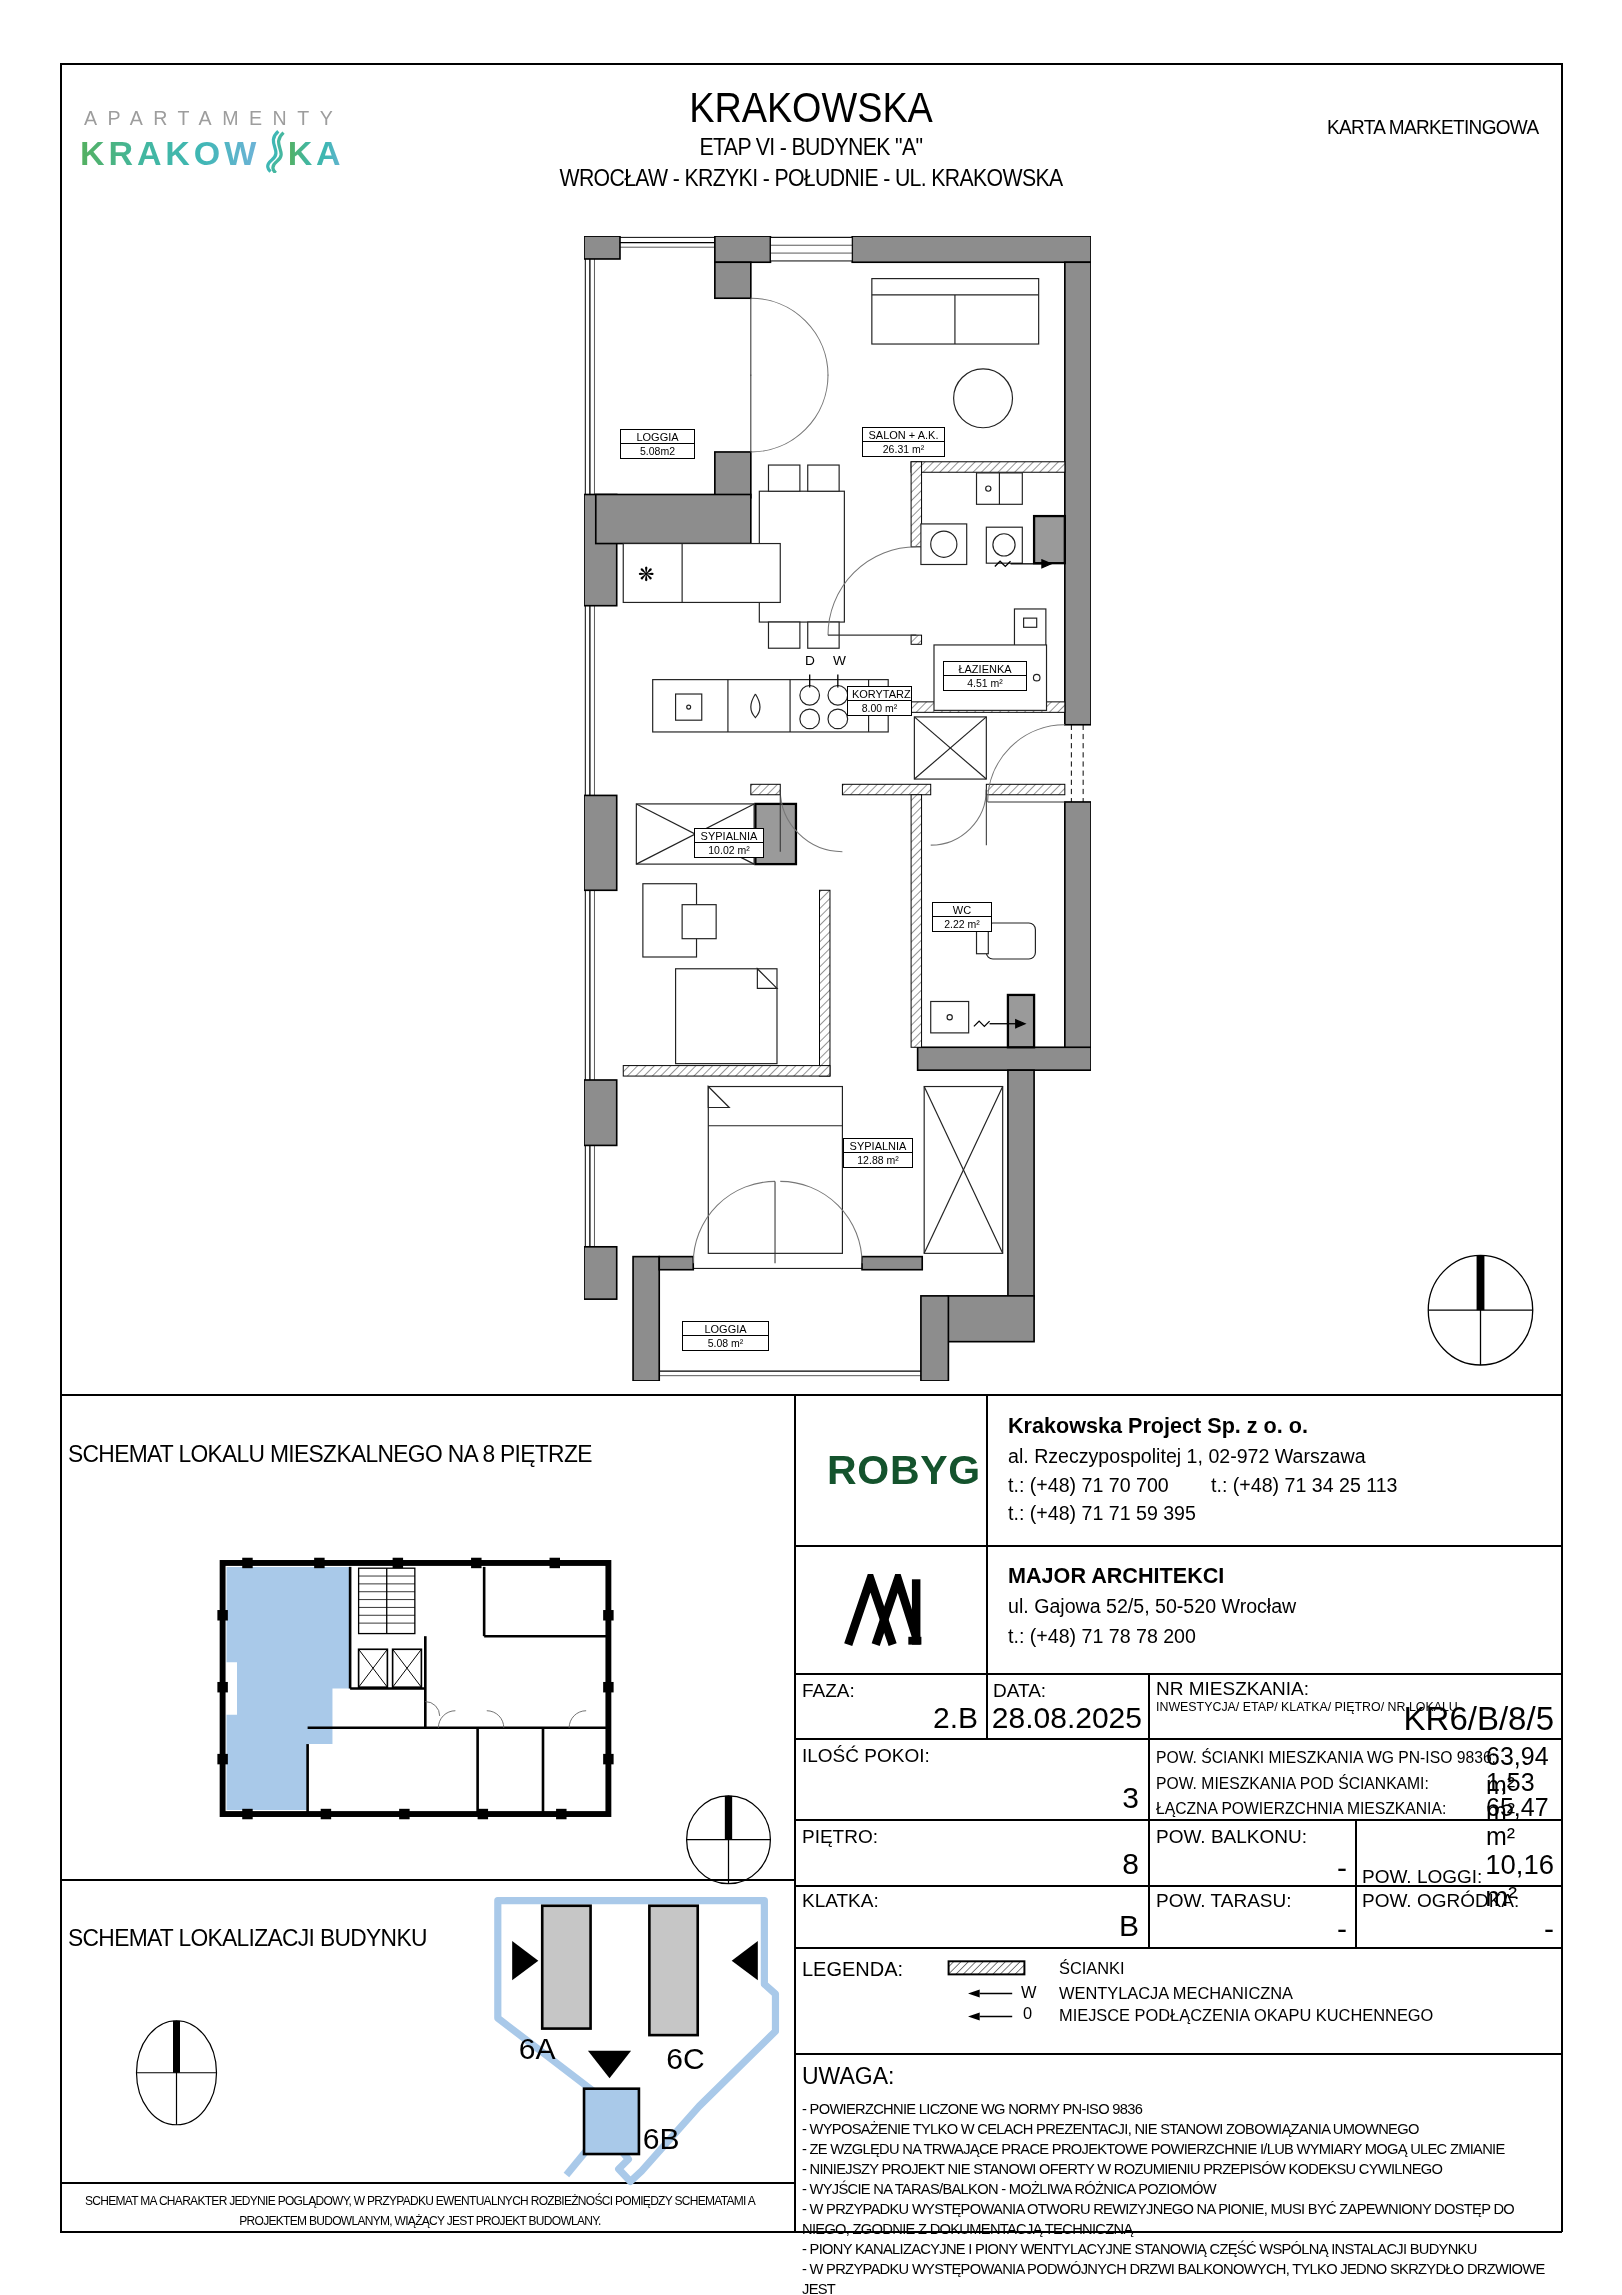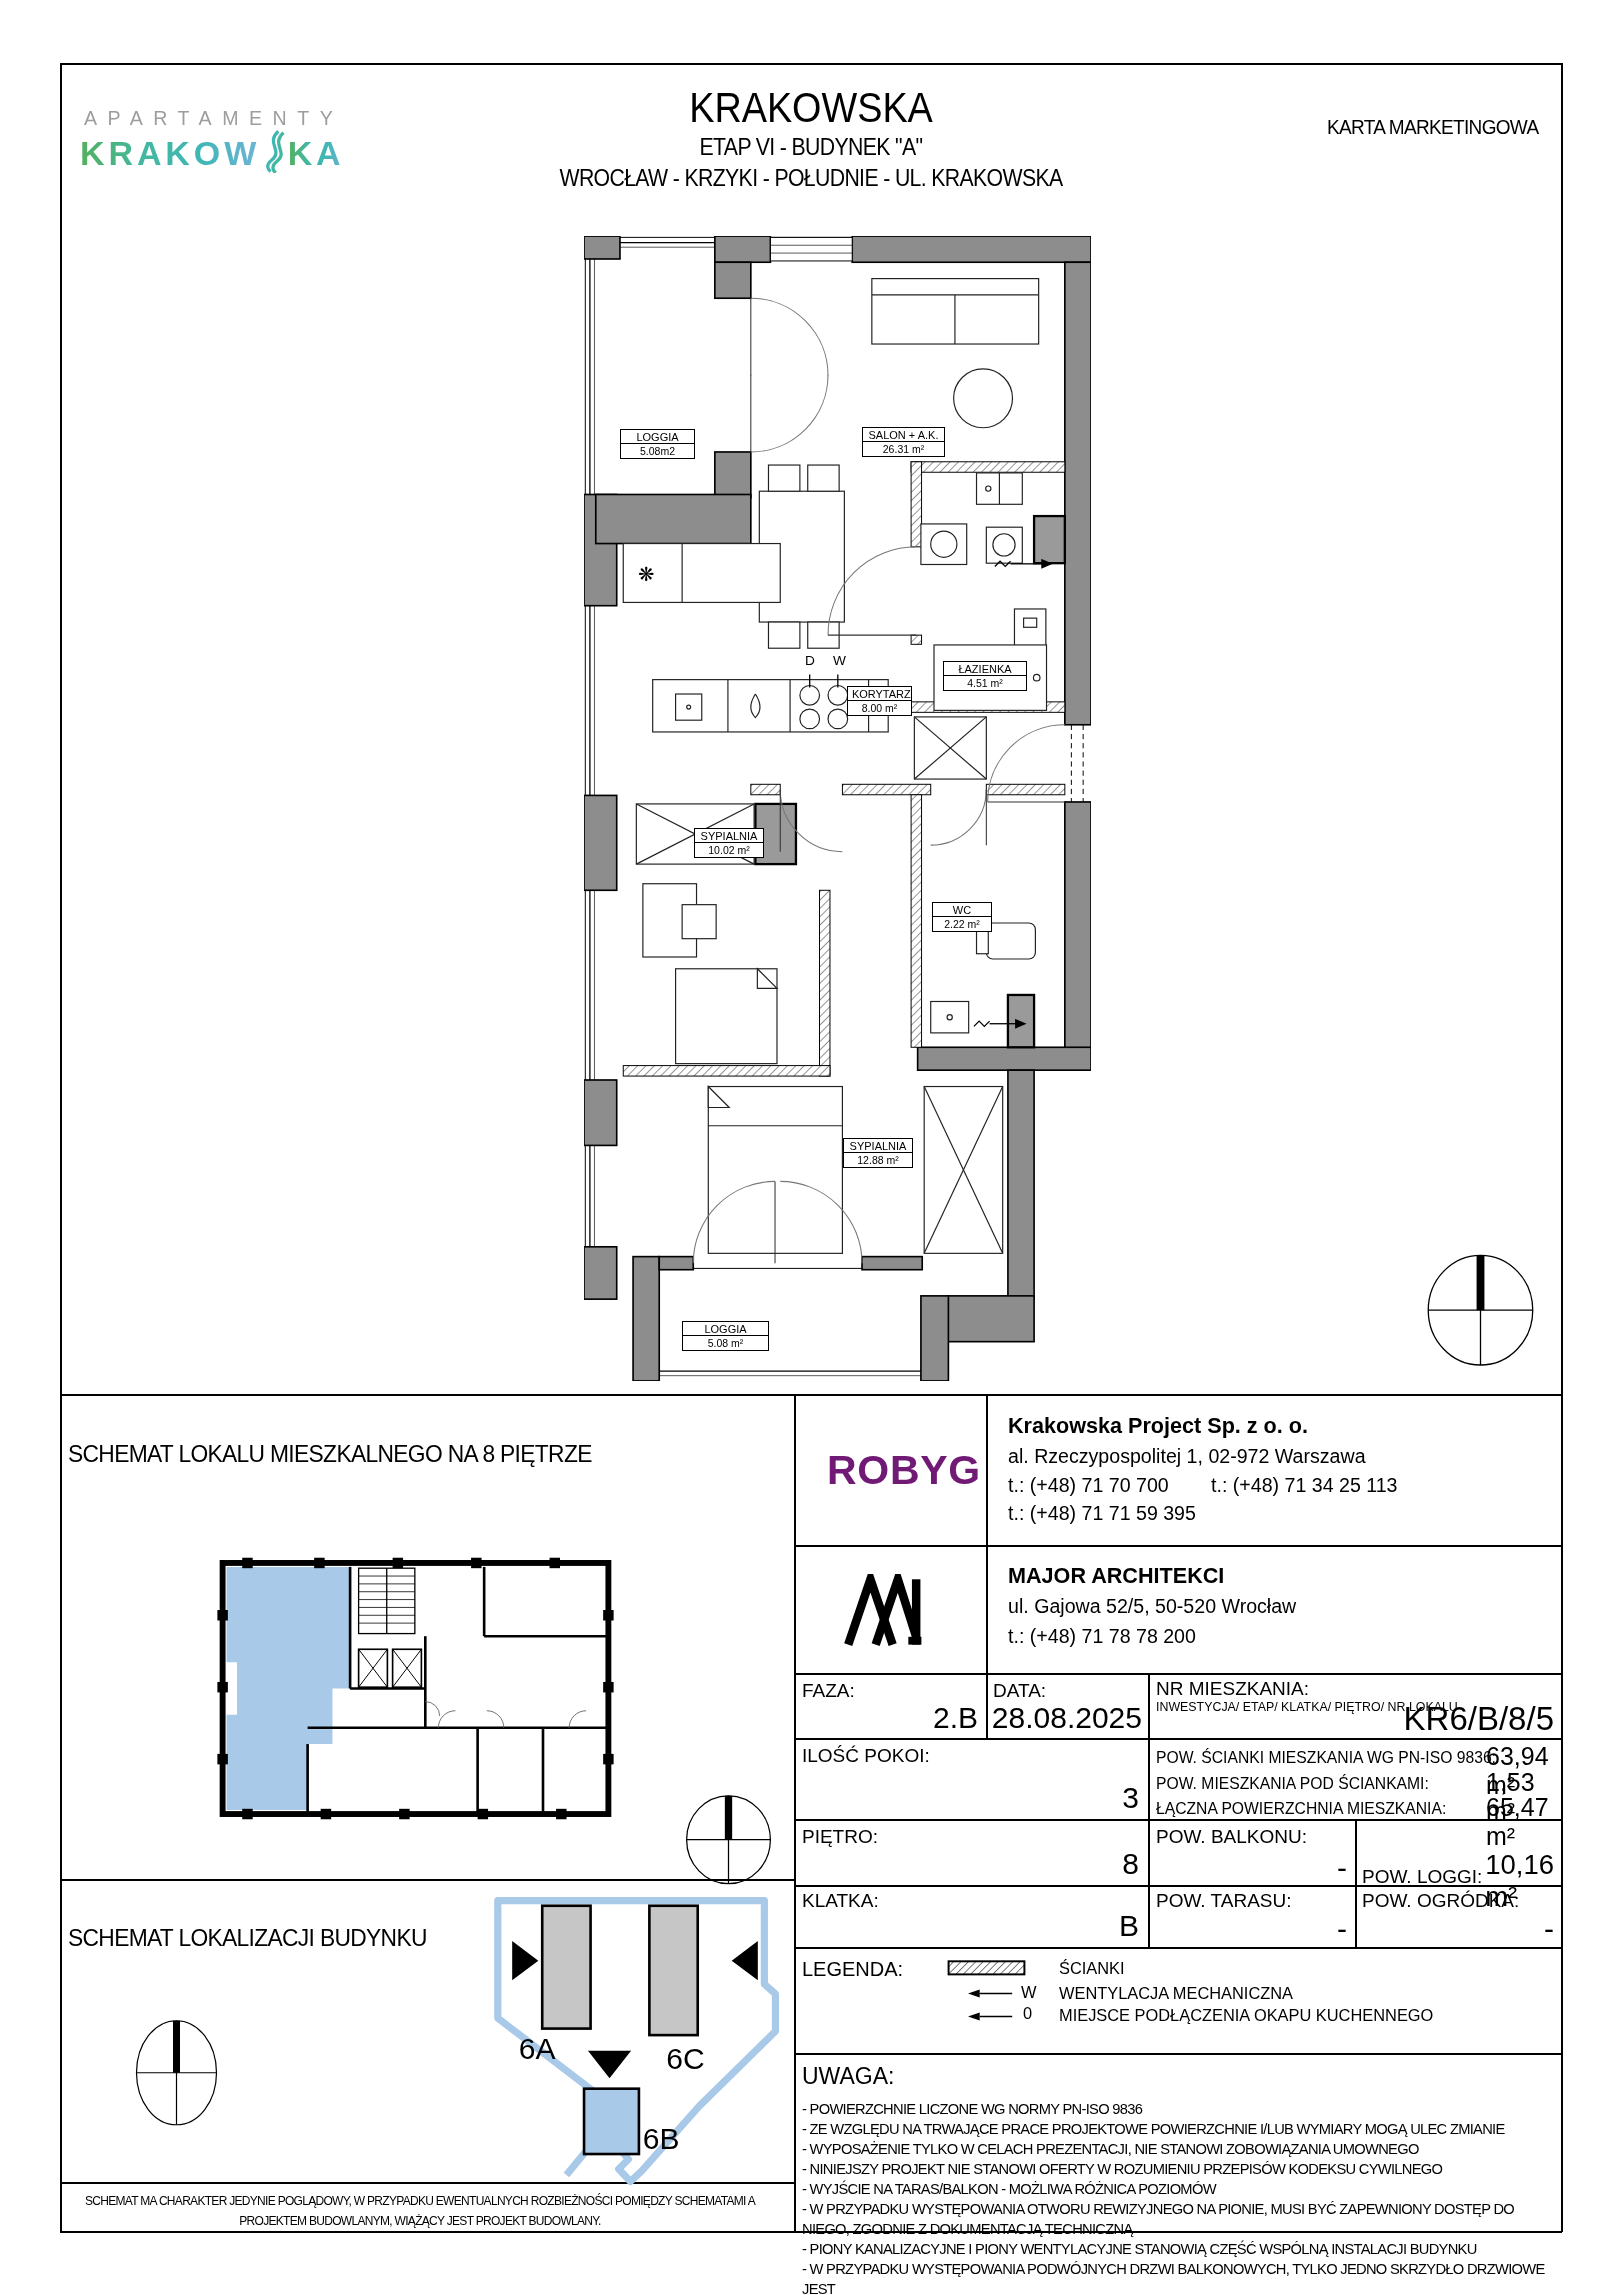--- a/index.html
+++ b/index.html
@@ -25,21 +25,21 @@
   .cell-label{font-size:19px;}
   .cell-sub{font-size:12.4px;}
   .cell-value{font-size:30px;position:absolute;}
   .pow-label{font-size:15.7px;position:absolute;}
   .pow-value{font-size:25px;position:absolute;}
   .section-title{font-size:24px;}
   .uwaga-item{font-size:14.7px;line-height:20px;white-space:pre-line;}
   .legend-label{font-size:16.4px;}
   .contact-bold{font-size:21.6px;font-weight:bold;}
   .contact{font-size:19.6px;}
-  .robyg{font-size:41px;font-weight:bold;color:#701a75;letter-spacing:0.7px;}
+  .robyg{font-size:41px;font-weight:bold;color:#14532d;letter-spacing:0.7px;}
   .disclaimer{position:absolute;font-size:12px;line-height:20px;white-space:normal;text-align:center;}
 </style>
 </head>
 <body>
 
 <div class="page">
 
   <div class="hline" style="left:60px;top:63px;width:1502px;"></div>
   <div class="hline" style="left:60px;top:2231px;width:1502px;"></div>
   <div class="vline" style="left:60px;top:63px;height:2169px;"></div>
@@ -452,22 +452,22 @@
   <svg width="65" height="17" viewBox="0 0 100 26" style="position:absolute;left:968px;top:2008px;">
     <line x1="18" y1="13" x2="68" y2="13" stroke="#000" stroke-width="2.5"></line>
       <polygon points="18,7 0,13 18,19" fill="#000"></polygon>
   </svg>
   <div class="txt legend-label" style="left:1023px;top:2004px;font-weight:300;">0</div>
   <div class="txt legend-label" style="left:1059px;top:2006px;">MIEJSCE PODŁĄCZENIA OKAPU KUCHENNEGO</div>
 
   <div class="txt" style="left:802px;top:2063px;font-size:23px;">UWAGA:</div>
   <div style="position:absolute;left:802px;top:2099px;width:753px;">
     <div class="uwaga-item cond">- POWIERZCHNIE LICZONE WG NORMY PN-ISO 9836</div>
+    <div class="uwaga-item cond">- WYPOSAŻENIE TYLKO W CELACH PREZENTACJI, NIE STANOWI ZOBOWIĄZANIA UMOWNEGO</div>
     <div class="uwaga-item cond">- ZE WZGLĘDU NA TRWAJĄCE PRACE PROJEKTOWE POWIERZCHNIE I/LUB WYMIARY MOGĄ ULEC ZMIANIE</div>
-    <div class="uwaga-item cond">- WYPOSAŻENIE TYLKO W CELACH PREZENTACJI, NIE STANOWI ZOBOWIĄZANIA UMOWNEGO</div>
     <div class="uwaga-item cond">- NINIEJSZY PROJEKT NIE STANOWI OFERTY W ROZUMIENIU PRZEPISÓW KODEKSU CYWILNEGO</div>
     <div class="uwaga-item cond">- WYJŚCIE NA TARAS/BALKON - MOŻLIWA RÓŻNICA POZIOMÓW</div>
     <div class="uwaga-item cond">- W PRZYPADKU WYSTĘPOWANIA OTWORU REWIZYJNEGO NA PIONIE, MUSI BYĆ ZAPEWNIONY DOSTĘP DO
   NIEGO, ZGODNIE Z DOKUMENTACJĄ TECHNICZNĄ</div>
     <div class="uwaga-item cond">- PIONY KANALIZACYJNE I PIONY WENTYLACYJNE STANOWIĄ CZĘŚĆ WSPÓLNĄ INSTALACJI BUDYNKU</div>
     <div class="uwaga-item cond">- W PRZYPADKU WYSTĘPOWANIA PODWÓJNYCH DRZWI BALKONOWYCH, TYLKO JEDNO SKRZYDŁO DRZWIOWE JEST
 WYPOSAŻONE W KLAMKĘ</div>
   </div>
 
 </div>

